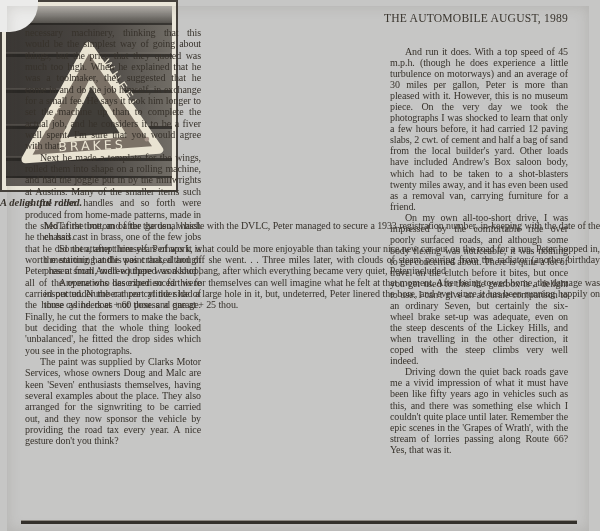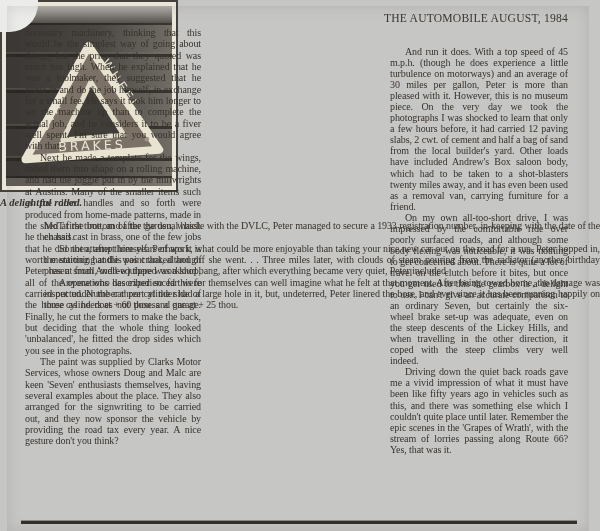--- a/index.html
+++ b/index.html
@@ -54,21 +54,21 @@
     fill:#ece6d4;
   }
 </style>
 </head>
 <body>
 
 <div class="corner-sheet"></div>
 
 <div class="paper"></div>
 
-<div class="masthead">THE AUTOMOBILE AUGUST, 1984</div>
+<div class="masthead">THE AUTOMOBILE AUGUST, 1989</div>
 
 <div class="col cont col-left">
     <p>necessary machinery, thinking that this would be the simplest way of going about things, but the price that they quoted was much too high.  When he explained that he was a toolmaker, they suggested that he come in and do the job himself, in exchange for a small fee.  He says it took him longer to set the machine up than to complete the actual job, and he considers it to be a fiver well spent.  I'm sure that you would agree with that.</p>
     <p>Next he made a template for the wings, rolled them into shape on a rolling machine, and had the joggle put in by the millwrights at Austins.  Many of the smaller items such as the door handles and so forth were produced from home-made patterns, made in the shed at the bottom of the garden, which he then had cast in brass, one of the few jobs that he did not attempt himself.  Perhaps it is worth mentioning at this point that, although Peter has a small, well-equipped workshop, all of the operations described so far were carried out under the car port at the side of the house as he does not posess a garage.  Finally, he cut the formers to make the back, but deciding that the whole thing looked 'unbalanced', he fitted the drop sides which you see in the photographs.</p>
     <p>The paint was supplied by Clarks Motor Services, whose owners Doug and Malc are keen 'Seven' enthusiasts themselves, having several examples about the place.  They also arranged for the signwriting to be carried out, and they now sponsor the vehicle by providing the road tax every year.  A nice gesture don't you think?</p>
   </div>
 
 <div class="col-mid">
   <div class="photo-frame">
     <svg viewBox="0 0 166 180" width="166" height="180">

